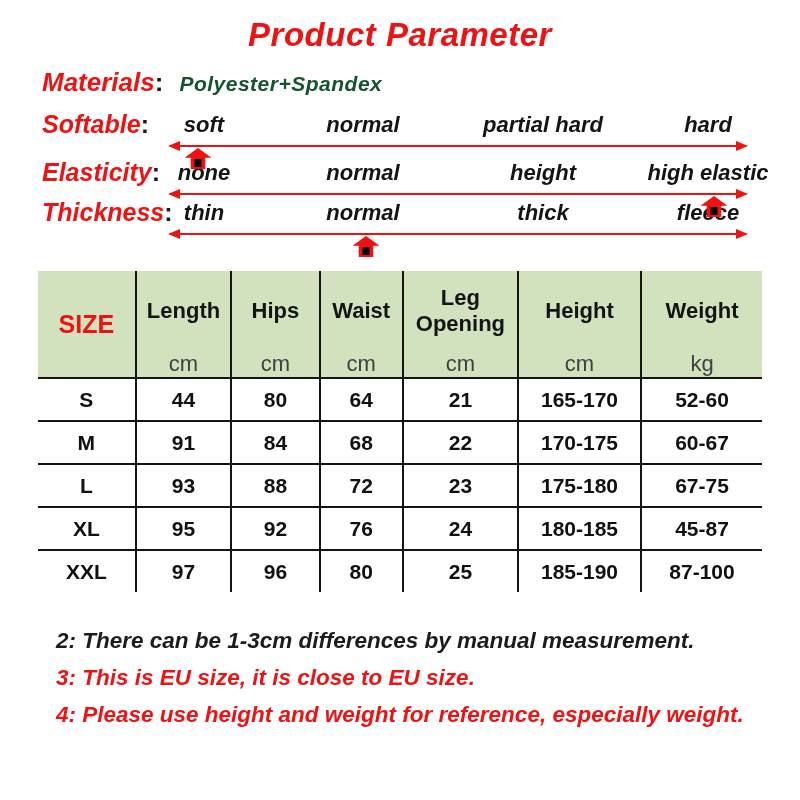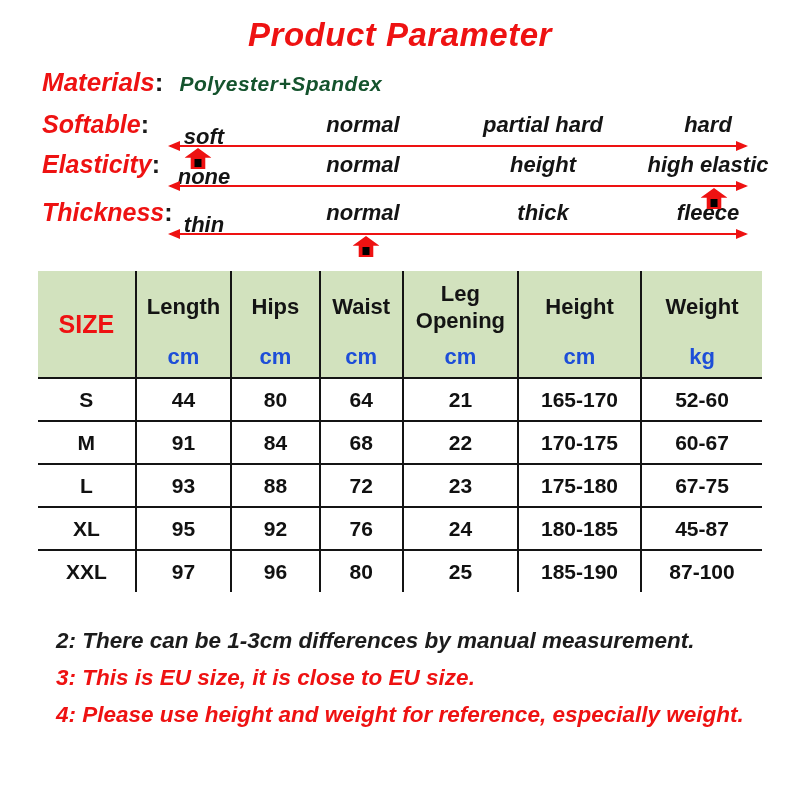--- a/index.html
+++ b/index.html
@@ -15,33 +15,33 @@
   }
   
   .materials-row{margin:13px 0 14px 42px;display:flex;align-items:baseline;gap:16px;}
   .materials-label{font-size:26px;font-weight:bold;font-style:italic;color:#ee1212;}
   .materials-label .colon{color:#1a1a1a;font-style:normal;}
   .materials-value{font-size:21px;font-weight:bold;font-style:italic;color:#14532d;letter-spacing:.5px;}
   
   .scales{position:relative;margin-top:10px;height:152px;}
   .scale-row{position:absolute;left:0;width:100%;height:48px;}
   .scale-row.r0{top:0;}
-  .scale-row.r1{top:40px;}
+  .scale-row.r1{top:48px;}
   .scale-row.r2{top:88px;padding-left:44px;}
   .scale-label{
     position:absolute;left:42px;top:-2px;white-space:nowrap;
     font-size:25px;font-weight:bold;font-style:italic;color:#ee1212;
   }
   .scale-label .colon{color:#1a1a1a;font-style:normal;}
   .scale-track{position:absolute;left:168px;top:0;width:600px;height:48px;}
   .scale-option{
     position:absolute;top:0;transform:translateX(-50%);white-space:nowrap;
     font-size:22px;font-weight:bold;font-style:italic;color:#141414;
   }
-  .scale-option.o0{left:6%;margin-top:12px;}
+  .scale-option.o0{left:6%;}
   .scale-option.o1{left:32.5%;}
   .scale-option.o2{left:62.5%;}
   .scale-option.o3{left:90%;}
   .scale-arrow{position:absolute;top:33px;left:2px;right:22px;height:2px;background:#ee1212;}
   .scale-arrow::before{
     content:"";position:absolute;left:-2px;top:-4px;
     border-top:5px solid transparent;border-bottom:5px solid transparent;border-right:12px solid #ee1212;
   }
   .scale-arrow::after{
     content:"";position:absolute;right:-2px;top:-4px;
@@ -63,21 +63,21 @@
   .size-table th,.size-table td{
     border-right:2px solid #141414;padding:0;text-align:center;vertical-align:middle;
   }
   .size-table th:last-child,.size-table td:last-child{border-right:none;}
   .size-table th{background:#d2e2be;border-bottom:2px solid #141414;height:106px;}
   .size-table td{border-bottom:2px solid #141414;height:41px;font-size:21px;font-weight:bold;color:#111;}
   .size-table tr:last-child td{border-bottom:none;}
   .hcell{display:flex;flex-direction:column;height:106px;}
   .th-label{flex:1;display:flex;align-items:center;justify-content:center;
     font-size:22px;font-weight:bold;color:#141414;line-height:1.2;padding:0 4px;}
-  .th-unit{padding-bottom:7px;font-size:22px;font-weight:bold;color:#1d4ed8;min-height:26px;}
+  .th-unit{font-size:22px;font-weight:normal;color:#404040;min-height:26px;}
   th.col-size .hcell{justify-content:center;}
   th.col-size .th-label{flex:none;height:100%;font-size:25px;font-weight:bold;color:#ee1212;}
   
   .notes{margin:30px 0 0 56px;}
   .note{font-size:22.5px;font-weight:bold;font-style:italic;line-height:37px;white-space:nowrap;}
   .note-black{color:#1c1c1c;}
   .note-red{color:#ee1212;}
 </style>
 </head>
 <body>

